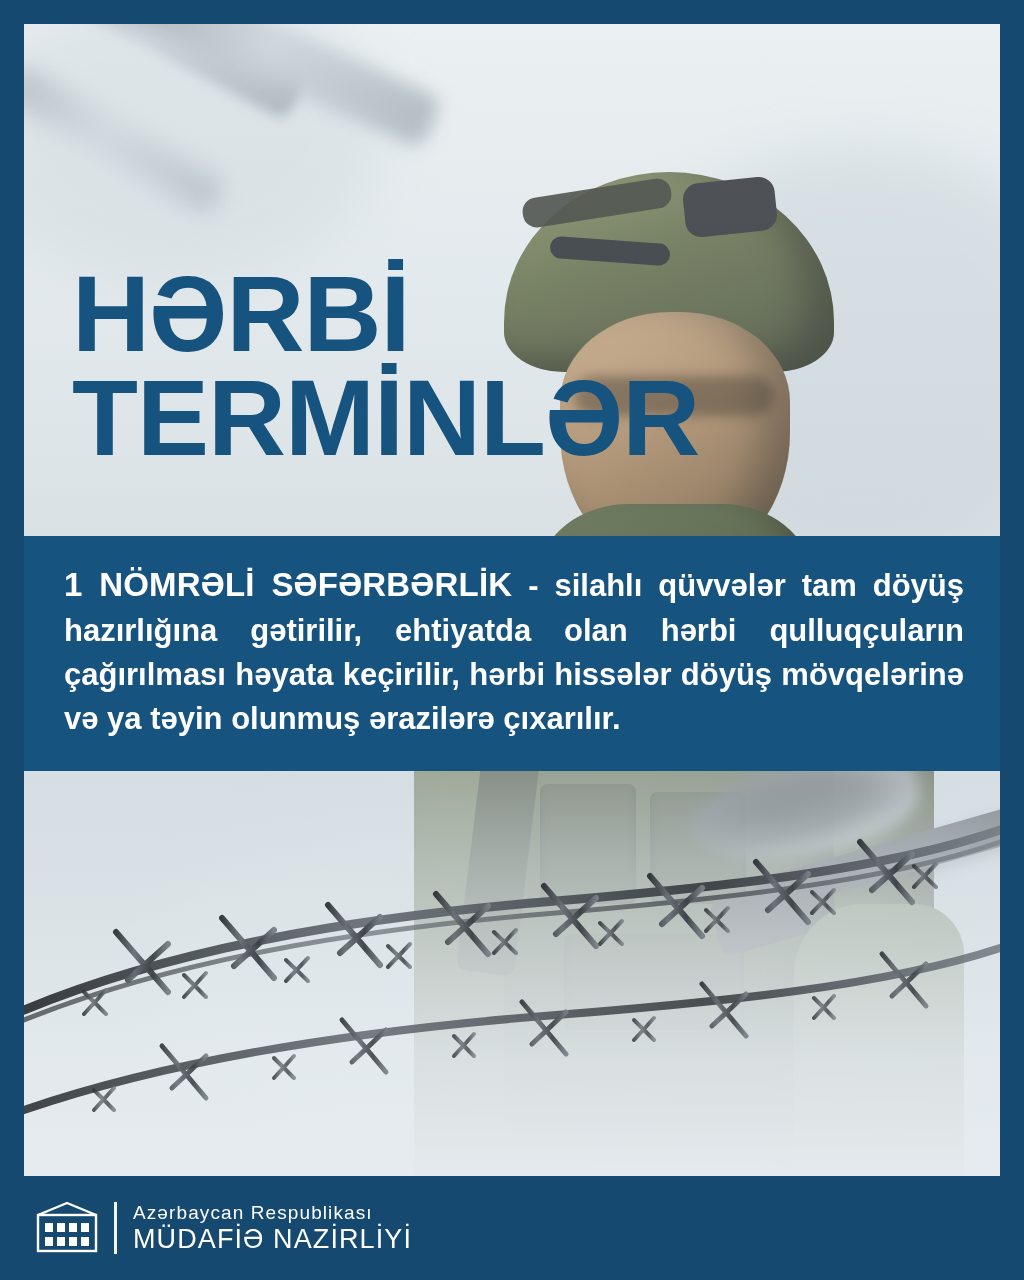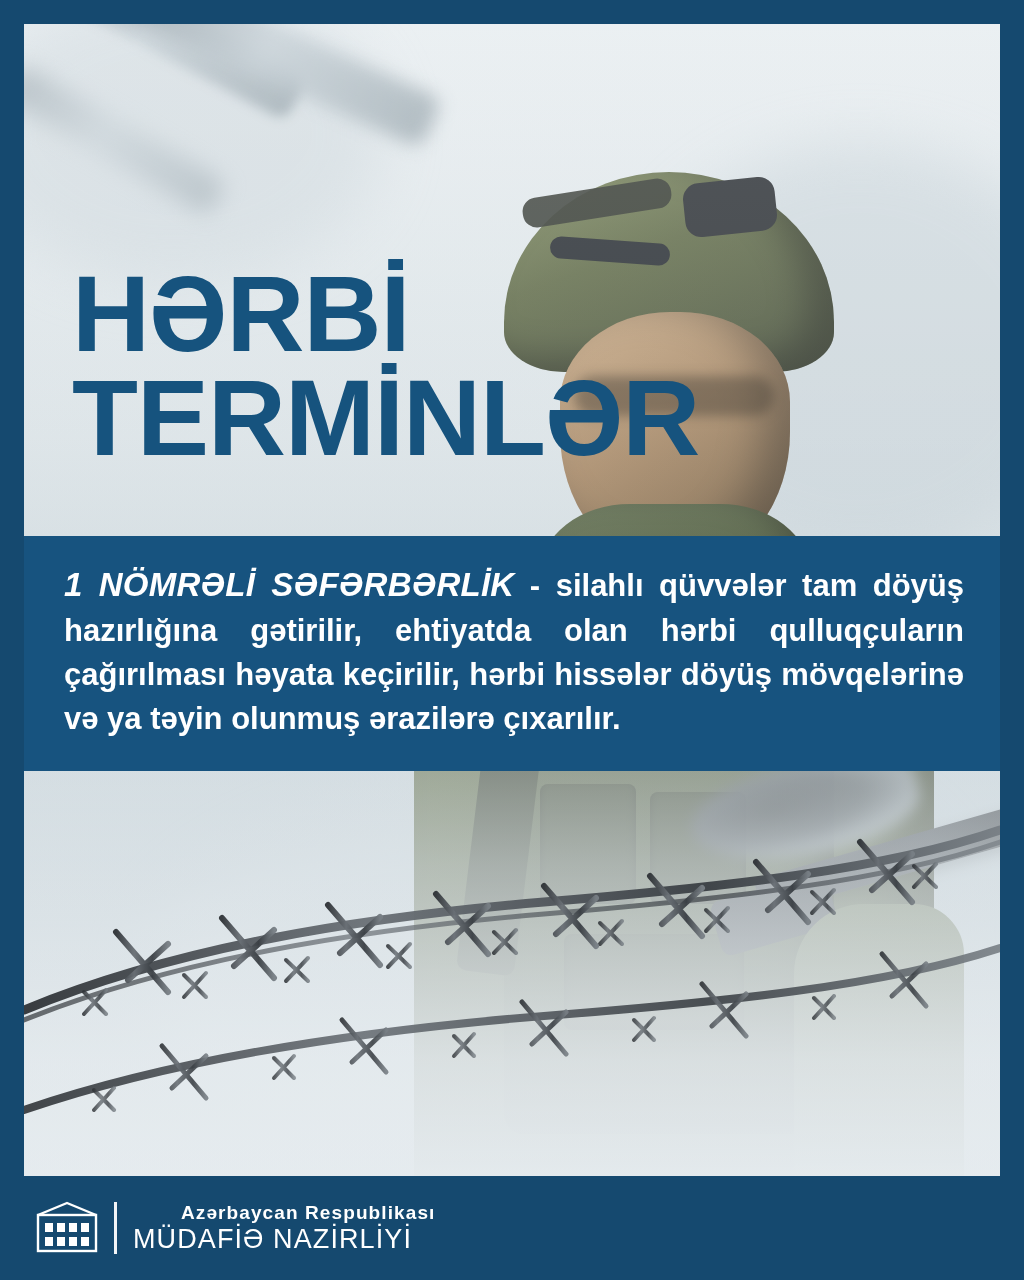--- a/index.html
+++ b/index.html
@@ -218,21 +218,20 @@
     font-size: 31px;
     line-height: 1.42;
     text-align: justify;
     font-weight: 600;
     margin: 0;
   }
   .term {
     font-weight: 700;
     font-size: 33px;
     letter-spacing: .2px;
-    font-style: italic;
   }
 
   
   .footer {
     position: absolute;
     left: 0; right: 0; bottom: 0;
     height: 104px;
     background: #15496f;
     z-index: 8;
     display: flex;
@@ -245,21 +244,21 @@
     margin-right: 16px;
     flex: none;
   }
   .divider {
     width: 3px; height: 52px;
     background: #ffffff;
     margin-right: 16px;
     opacity: .95;
   }
   .ministry { color: #fff; line-height: 1.12; }
-  .ministry .l1 { font-size: 19px; font-weight: 700; letter-spacing: 1.1px; margin-left: 48px; }
+  .ministry .l1 { font-size: 19px; font-weight: 400; letter-spacing: 1.1px; }
   .ministry .l2 { font-size: 27px; font-weight: 400; letter-spacing: 1.1px; }
 </style>
 </head>
 <body>
 
 <div class="poster">
 
   <div class="frame"></div>
 
   <div class="stage">

